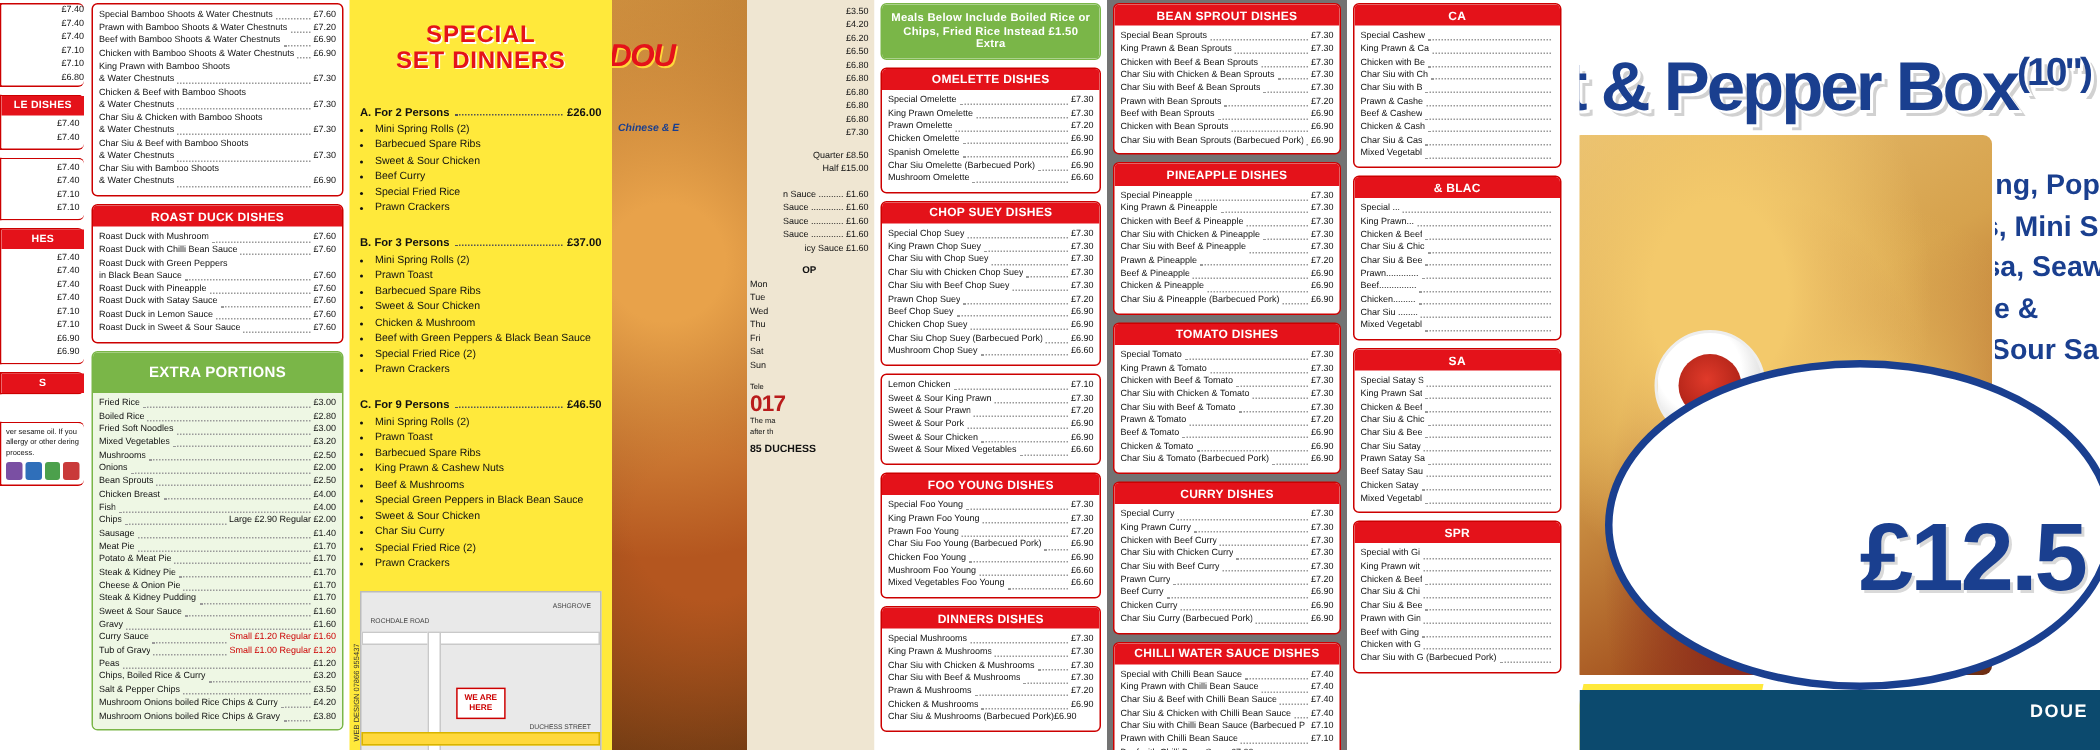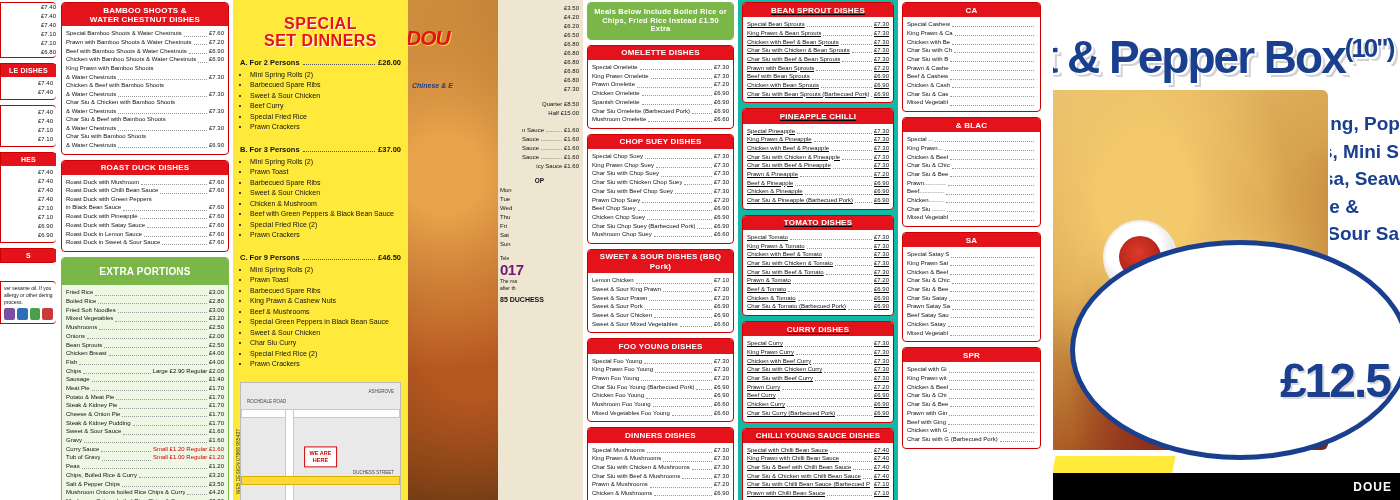--- a/index.html
+++ b/index.html
@@ -33,21 +33,21 @@
 
   
   .col2{width:175px;background:#fff;padding:2px 4px 0 3px;}
   .green-sec{border:1px solid #7ab648;border-radius:4px;background:#eef7e4;margin-bottom:5px;overflow:hidden;}
   .green-sec .sec-hd{background:#7ab648;}
   .green-sec .sec-bd{background:#eef7e4;}
 
   
   .col3{width:175px;background:#ffe93b;padding:6px 7px 0 7px;}
   .setTitle{color:#e4121a;text-align:center;font-weight:bold;font-size:16px;line-height:1.05;
-            letter-spacing:.5px;text-shadow:1px 1px 0 #fff;margin:10px 0 8px;}
+            letter-spacing:.5px;text-shadow:1px 1px 0 #fff;margin:10px 0 20px;}
   .setblk{font-size:7px;color:#111;margin-bottom:12px;}
   .setblk .hdl{display:flex;align-items:flex-end;font-weight:bold;font-size:7.5px;margin-bottom:3px;}
   .setblk .hdl .dots{flex:1;border-bottom:1px dotted #555;margin:0 3px 2px;height:1px;}
   .setblk ul{margin:0;padding-left:10px;}
   .setblk li{line-height:1.5;}
   .map{background:#e9e9e9;border:1px solid #bbb;height:120px;position:relative;margin-top:6px;}
   .map .road{position:absolute;background:#fff;border:1px solid #c9c9c9;}
   .map .yellowroad{position:absolute;background:#ffd83b;border:1px solid #d8b400;}
   .maplbl{position:absolute;font-size:4.5px;color:#444;}
   .youhere{position:absolute;left:50%;top:62%;transform:translate(-50%,-50%);
@@ -62,26 +62,26 @@
      radial-gradient(circle at 40% 35%, #e8a24a 0 12%, rgba(232,162,74,0) 60%),
      radial-gradient(circle at 70% 70%, #b4561f 0 14%, rgba(180,86,31,0) 55%),
      linear-gradient(160deg,#c98b3c 0%, #8c4a17 45%, #5d3310 100%);}
   .logo4{position:absolute;top:26px;left:-2px;color:#e4121a;font-weight:bold;font-size:21px;
         letter-spacing:-1px;text-shadow:1px 1px 0 #ffd83b;font-style:italic;}
   .logo4b{position:absolute;top:82px;left:4px;color:#1a3f8f;font-weight:bold;font-size:7px;font-style:italic;}
 
   
   .col5{width:85px;background:#efe6d2;padding:4px 4px 0 2px;font-size:6px;color:#111;}
   .open{font-weight:bold;font-size:6.5px;text-align:center;margin:6px 0 2px;}
-  .tel{color:#701a75;font-weight:bold;font-size:15px;letter-spacing:-.5px;}
+  .tel{color:#b91c1c;font-weight:bold;font-size:15px;letter-spacing:-.5px;}
   .addr{font-weight:bold;font-size:7px;margin-top:4px;}
 
   
   .col6{width:155px;background:#fff;padding:2px 4px 0 4px;}
-  .col7{width:160px;background:#14b8a6;padding:2px 4px 0 4px;text-decoration:underline;}
+  .col7{width:160px;background:#737373;padding:2px 4px 0 4px;}
   .col8{width:155px;background:#fff;padding:2px 12px 0 4px;}
 
   
   .col9{flex:1;background:#fff;position:relative;overflow:hidden;}
   .adv-title{position:absolute;top:30px;left:-10px;color:#1a3f8f;font-weight:bold;
              font-size:46px;letter-spacing:-2px;white-space:nowrap;
              text-shadow:2px 2px 0 #fff, 4px 4px 0 rgba(0,0,0,.18);}
   .adv-title .sz{font-size:26px;vertical-align:super;}
   .adv-list{position:absolute;top:110px;left:175px;color:#1a3f8f;font-weight:bold;
             font-size:19px;line-height:1.45;white-space:nowrap;}
@@ -92,25 +92,25 @@
       radial-gradient(ellipse at 50% 80%, #8d2c1c 0 22%, rgba(141,44,28,0) 60%),
       linear-gradient(150deg,#e9c173 0%, #d6a24d 40%, #a4521f 75%, #6d2d12 100%);
      box-shadow:0 0 0 2px #fff;}
   .bowl{position:absolute;left:55px;top:130px;width:70px;height:70px;border-radius:50%;
         background:radial-gradient(circle at 40% 35%,#ffffff 0 45%,#dedede 70%,#bdbdbd 100%);
         border:2px solid #eee;}
   .bowl:after{content:"";position:absolute;left:14px;top:14px;width:42px;height:42px;border-radius:50%;
         background:radial-gradient(circle at 45% 40%,#e03a2a,#9c1a10);}
   .bubble{position:absolute;right:-10px;bottom:40px;width:330px;height:210px;border-radius:50%;
         background:#fff;border:5px solid #1a3f8f;}
-  .price{position:absolute;right:10px;bottom:92px;color:#1a3f8f;font-weight:bold;font-size:48px;
+  .price{position:absolute;right:10px;bottom:92px;color:#1a3f8f;font-weight:bold;font-size:64px;
         letter-spacing:-2px;text-shadow:2px 2px 0 rgba(0,0,0,.15);}
   .yellowtag{position:absolute;left:-2px;bottom:0;width:120px;height:44px;background:#ffe93b;
         transform:skewX(-12deg);}
-  .redbar{position:absolute;left:0;right:0;bottom:0;height:27px;background:#000000;}
+  .redbar{position:absolute;left:0;right:0;bottom:0;height:40px;background:#0c4a6e;}
   .redbar span{position:absolute;right:8px;top:7px;color:#fff;font-weight:bold;font-size:12px;
         letter-spacing:1px;}
 
   .sm{font-size:5px;}
   .note{font-size:5px;line-height:1.35;color:#111;}
   .icoRow{display:flex;gap:2px;margin-top:3px;}
   .ico{width:12px;height:12px;border-radius:2px;background:#7a4fa3;}
   .ico.b{background:#2f6fba;} .ico.g{background:#4ca04c;} .ico.r{background:#c93a3a;}
 </style>
 </head>
@@ -168,22 +168,20 @@
         <span class="ico"></span>
         <span class="ico b"></span>
         <span class="ico g"></span>
         <span class="ico r"></span>
       </div>
     </div>
   </div>
 
   <div class="panel col2">
     <div class="sec">
-      <div class="sec-hd" style="white-space:pre-line;">BAMBOO SHOOTS &amp;
-WATER CHESTNUT DISHES</div>
       <div class="sec-bd">
         <div class="row">
             <span class="nm">Special Bamboo Shoots &amp; Water Chestnuts</span>
             <span class="dots"></span>
             <span class="pr">£7.60</span>
           </div>
         <div class="row">
             <span class="nm">Prawn with Bamboo Shoots &amp; Water Chestnuts</span>
             <span class="dots"></span>
             <span class="pr">£7.20</span>
@@ -619,21 +617,20 @@
               <span class="pr">£6.90</span>
             </div>
             <div class="row">
               <span class="nm">Mushroom Chop Suey</span>
               <span class="dots"></span>
               <span class="pr">£6.60</span>
             </div>
           </div>
         </div>
         <div class="sec">
-          <div class="sec-hd">SWEET &amp; SOUR DISHES (BBQ Pork)</div>
           <div class="sec-bd">
             <div class="row">
               <span class="nm">Lemon Chicken</span>
               <span class="dots"></span>
               <span class="pr">£7.10</span>
             </div>
             <div class="row">
               <span class="nm">Sweet &amp; Sour King Prawn</span>
               <span class="dots"></span>
               <span class="pr">£7.30</span>
@@ -788,21 +785,21 @@
               <span class="pr">£6.90</span>
             </div>
             <div class="row">
               <span class="nm">Char Siu with Bean Sprouts (Barbecued Pork)</span>
               <span class="dots"></span>
               <span class="pr">£6.90</span>
             </div>
           </div>
         </div>
         <div class="sec">
-          <div class="sec-hd">PINEAPPLE CHILLI</div>
+          <div class="sec-hd">PINEAPPLE DISHES</div>
           <div class="sec-bd">
             <div class="row">
               <span class="nm">Special Pineapple</span>
               <span class="dots"></span>
               <span class="pr">£7.30</span>
             </div>
             <div class="row">
               <span class="nm">King Prawn &amp; Pineapple</span>
               <span class="dots"></span>
               <span class="pr">£7.30</span>
@@ -938,21 +935,21 @@
               <span class="pr">£6.90</span>
             </div>
             <div class="row">
               <span class="nm">Char Siu Curry (Barbecued Pork)</span>
               <span class="dots"></span>
               <span class="pr">£6.90</span>
             </div>
           </div>
         </div>
         <div class="sec">
-          <div class="sec-hd">CHILLI YOUNG SAUCE DISHES</div>
+          <div class="sec-hd">CHILLI WATER SAUCE DISHES</div>
           <div class="sec-bd">
             <div class="row">
               <span class="nm">Special with Chilli Bean Sauce</span>
               <span class="dots"></span>
               <span class="pr">£7.40</span>
             </div>
             <div class="row">
               <span class="nm">King Prawn with Chilli Bean Sauce</span>
               <span class="dots"></span>
               <span class="pr">£7.40</span>

